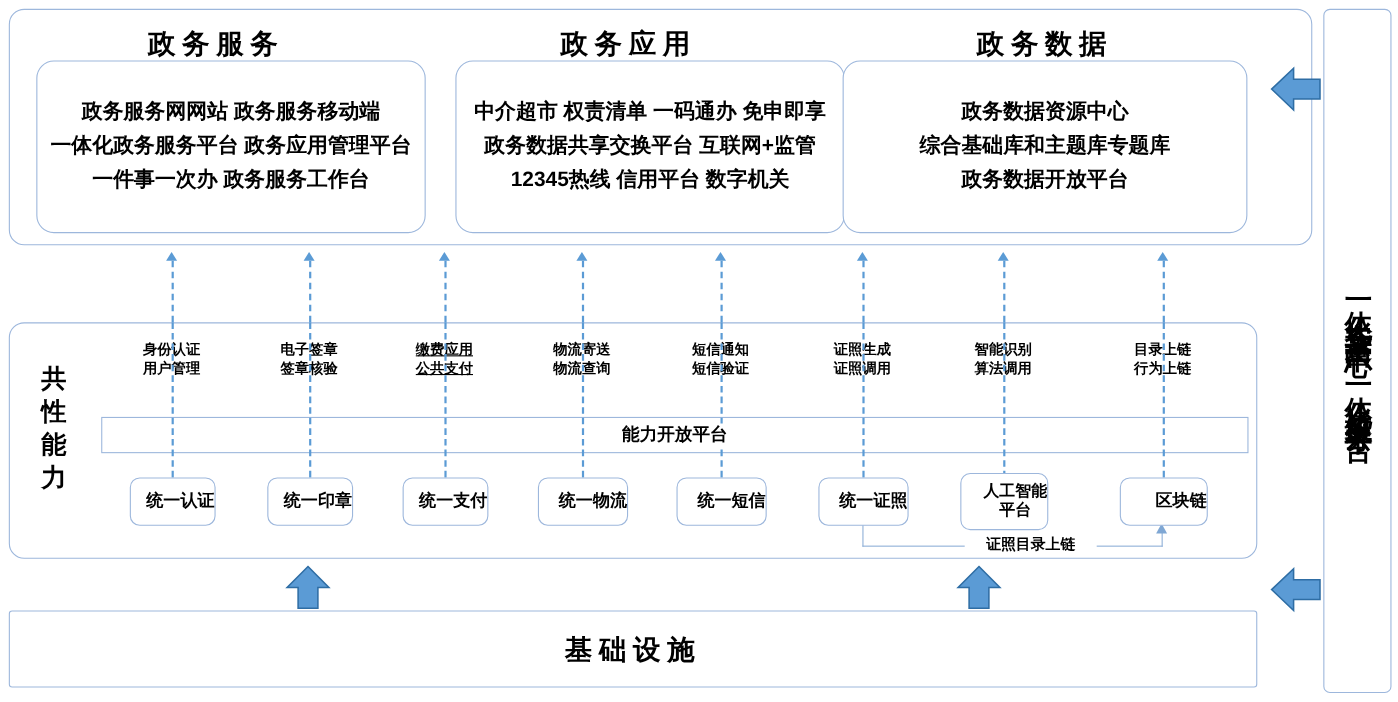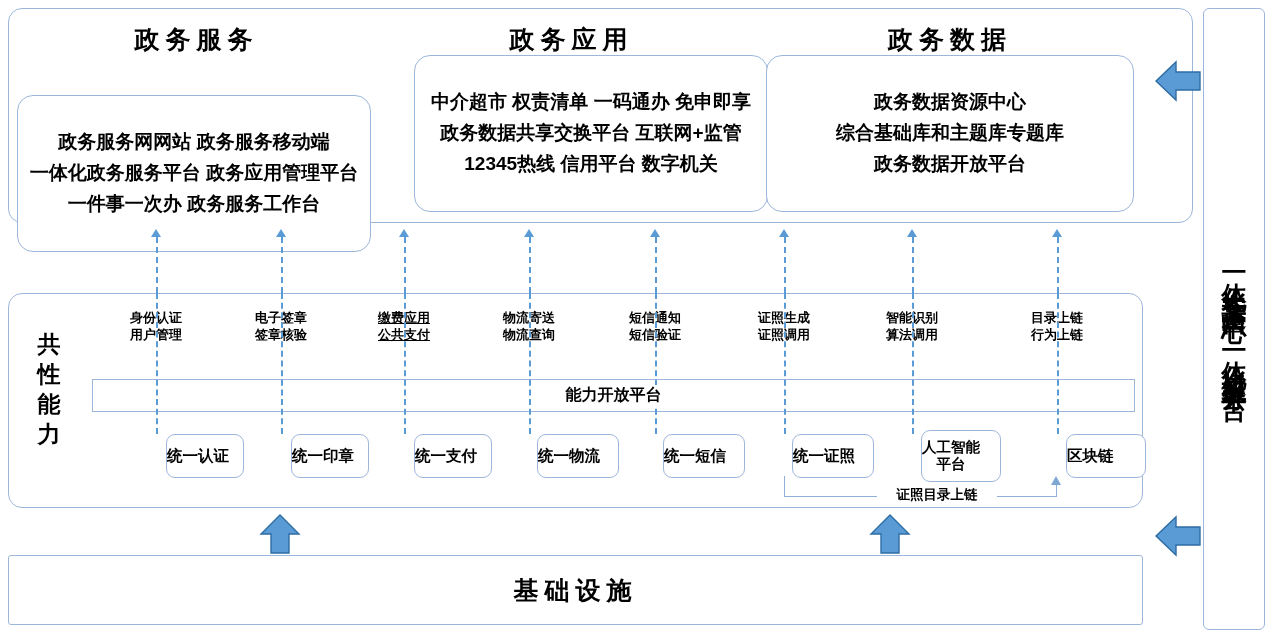--- a/index.html
+++ b/index.html
@@ -25,21 +25,21 @@
   #mid-label{position:absolute;left:18px;top:36px;width:44px;
              font-size:23px;font-weight:bold;line-height:1.30;text-align:center;}
   .cap-pair{position:absolute;top:17px;font-size:13px;font-weight:bold;
             line-height:1.30;text-align:center;white-space:nowrap;}
   #open-band{position:absolute;left:92px;top:379px;width:1043px;height:33px;
              border:1.2px solid #9DB7DC;background:transparent;
              display:flex;align-items:center;justify-content:center;}
   #open-band span{font-size:16px;font-weight:bold;background:#fff;padding:0 6px;z-index:3;}
   .cap-box{position:absolute;top:434px;height:42px;border:1.3px solid #9DB7DC;
            border-radius:9px;background:#fff;display:flex;align-items:center;
-           justify-content:flex-start;text-align:center;z-index:4;margin-left:48px;}
+           justify-content:flex-end;text-align:center;z-index:4;}
   .cap-box span{font-size:15.5px;font-weight:bold;line-height:1.18;}
   .cap-box.two span{font-size:14.5px;}
   .cap-box.two{top:430px;height:50px;}
 
   
   .dash-in{position:absolute;width:0;border-left:2px dashed #5B9BD5;z-index:1;}
 
   
   .dash-up{position:absolute;width:0;border-left:2px dashed #5B9BD5;}
   .dash-head{position:absolute;width:0;height:0;
@@ -73,21 +73,21 @@
   .left-arrow{position:absolute;width:52px;height:52px;}
 </style>
 </head>
 <body>
 
 <div class="abs panel" id="top-outer">
   <div class="col-title" style="left:0px;width:375px;">政务服务</div>
   <div class="col-title" style="left:375px;width:375px;">政务应用</div>
   <div class="col-title" style="left:750px;width:382px;">政务数据</div>
 
-  <div class="inner-box" style="left:8px;width:352px;margin-top:40px;">
+  <div class="inner-box" style="left:24px;width:352px;">
     <div class="ln">政务服务网网站 政务服务移动端</div>
     <div class="ln">一体化政务服务平台 政务应用管理平台</div>
     <div class="ln">一件事一次办 政务服务工作台</div>
   </div>
 
   <div class="inner-box" style="left:385px;width:352px;margin-left:20px;">
     <div class="ln">中介超市 权责清单 一码通办 免申即享</div>
     <div class="ln">政务数据共享交换平台 互联网+监管</div>
     <div class="ln">12345热线 信用平台 数字机关</div>
   </div>

